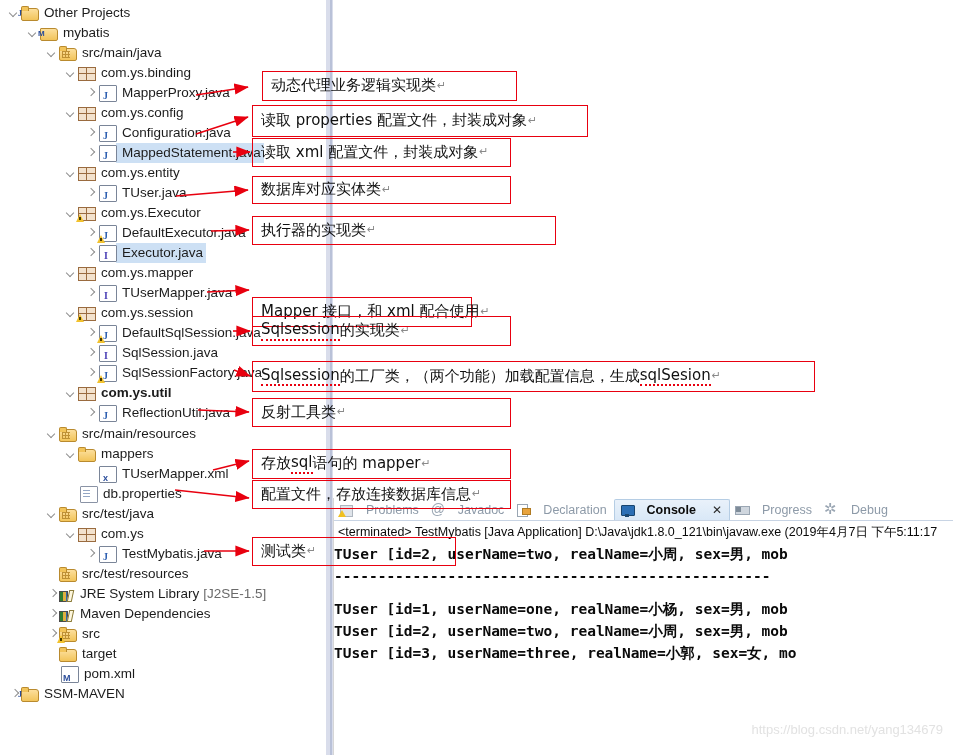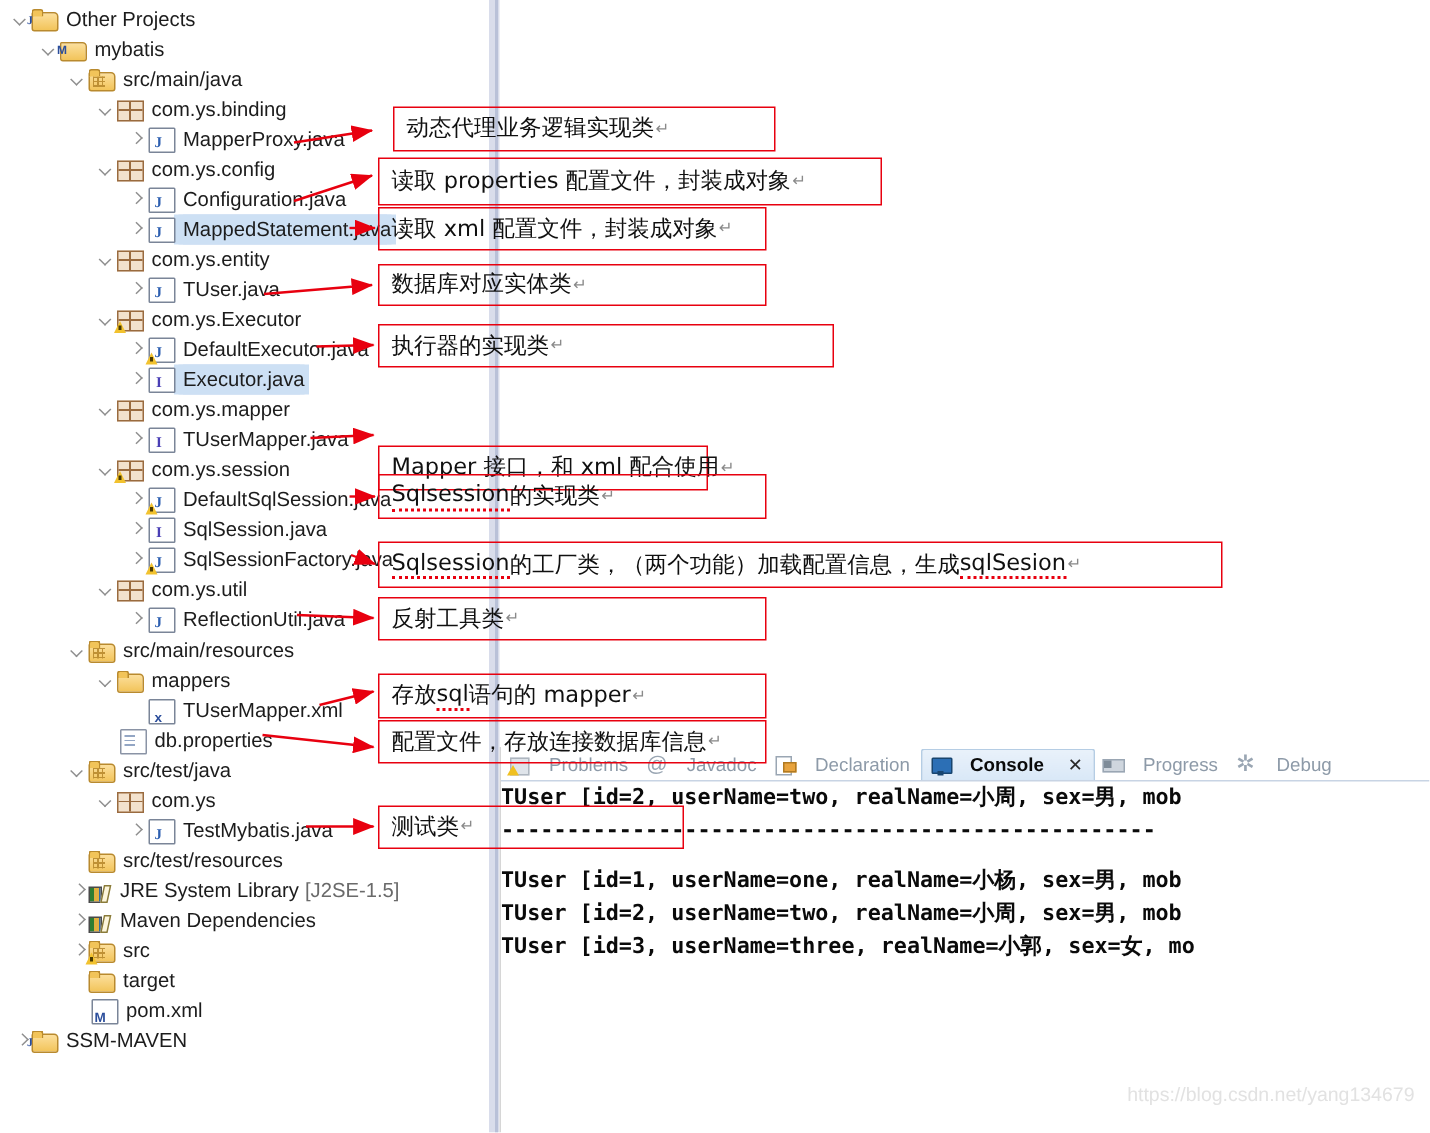--- a/index.html
+++ b/index.html
@@ -486,21 +486,21 @@
       <span class="ico ifile"></span>
       <span class="lbl">SqlSession.java</span>
     </div>
     <div class="row" style="top: 363px; left: 84px;">
       <span class="twisty closed"></span>
       <span class="ico jfile warn">
         <i class="warnbadge"></i>
       </span>
       <span class="lbl">SqlSessionFactory.java</span>
     </div>
-    <div class="row" style="top: 383px; left: 65px;">
+    <div class="row" style="top: 383px; left: 65px; font-weight: bold;">
       <span class="twisty open"></span>
       <span class="ico package"></span>
       <span class="lbl">com.ys.util</span>
     </div>
     <div class="row" style="top: 424px; left: 46px;">
       <span class="twisty open"></span>
       <span class="ico source-folder"></span>
       <span class="lbl">src/main/resources</span>
     </div>
     <div class="row" style="top: 403px; left: 84px;">
@@ -677,16 +677,17 @@
       </div>
       <div class="tab">
         <span class="tabico progress"></span>
         <span>Progress</span>
       </div>
       <div class="tab">
         <span class="tabico debug"></span>
         <span>Debug</span>
       </div>
     </div>
+  <div id="console-header">&lt;terminated&gt; TestMybatis [Java Application] D:\Java\jdk1.8.0_121\bin\javaw.exe (2019年4月7日 下午5:11:17</div>
   <div id="console-body"><div class="line">TUser [id=2, userName=two, realName=小周, sex=男, mob</div><div class="line">--------------------------------------------------</div><div class="gapline"></div><div class="line">TUser [id=1, userName=one, realName=小杨, sex=男, mob</div><div class="line">TUser [id=2, userName=two, realName=小周, sex=男, mob</div><div class="line">TUser [id=3, userName=three, realName=小郭, sex=女, mo</div></div>
 </div>
 
 <div id="watermark">https://blog.csdn.net/yang134679</div>
 
 </body></html>

